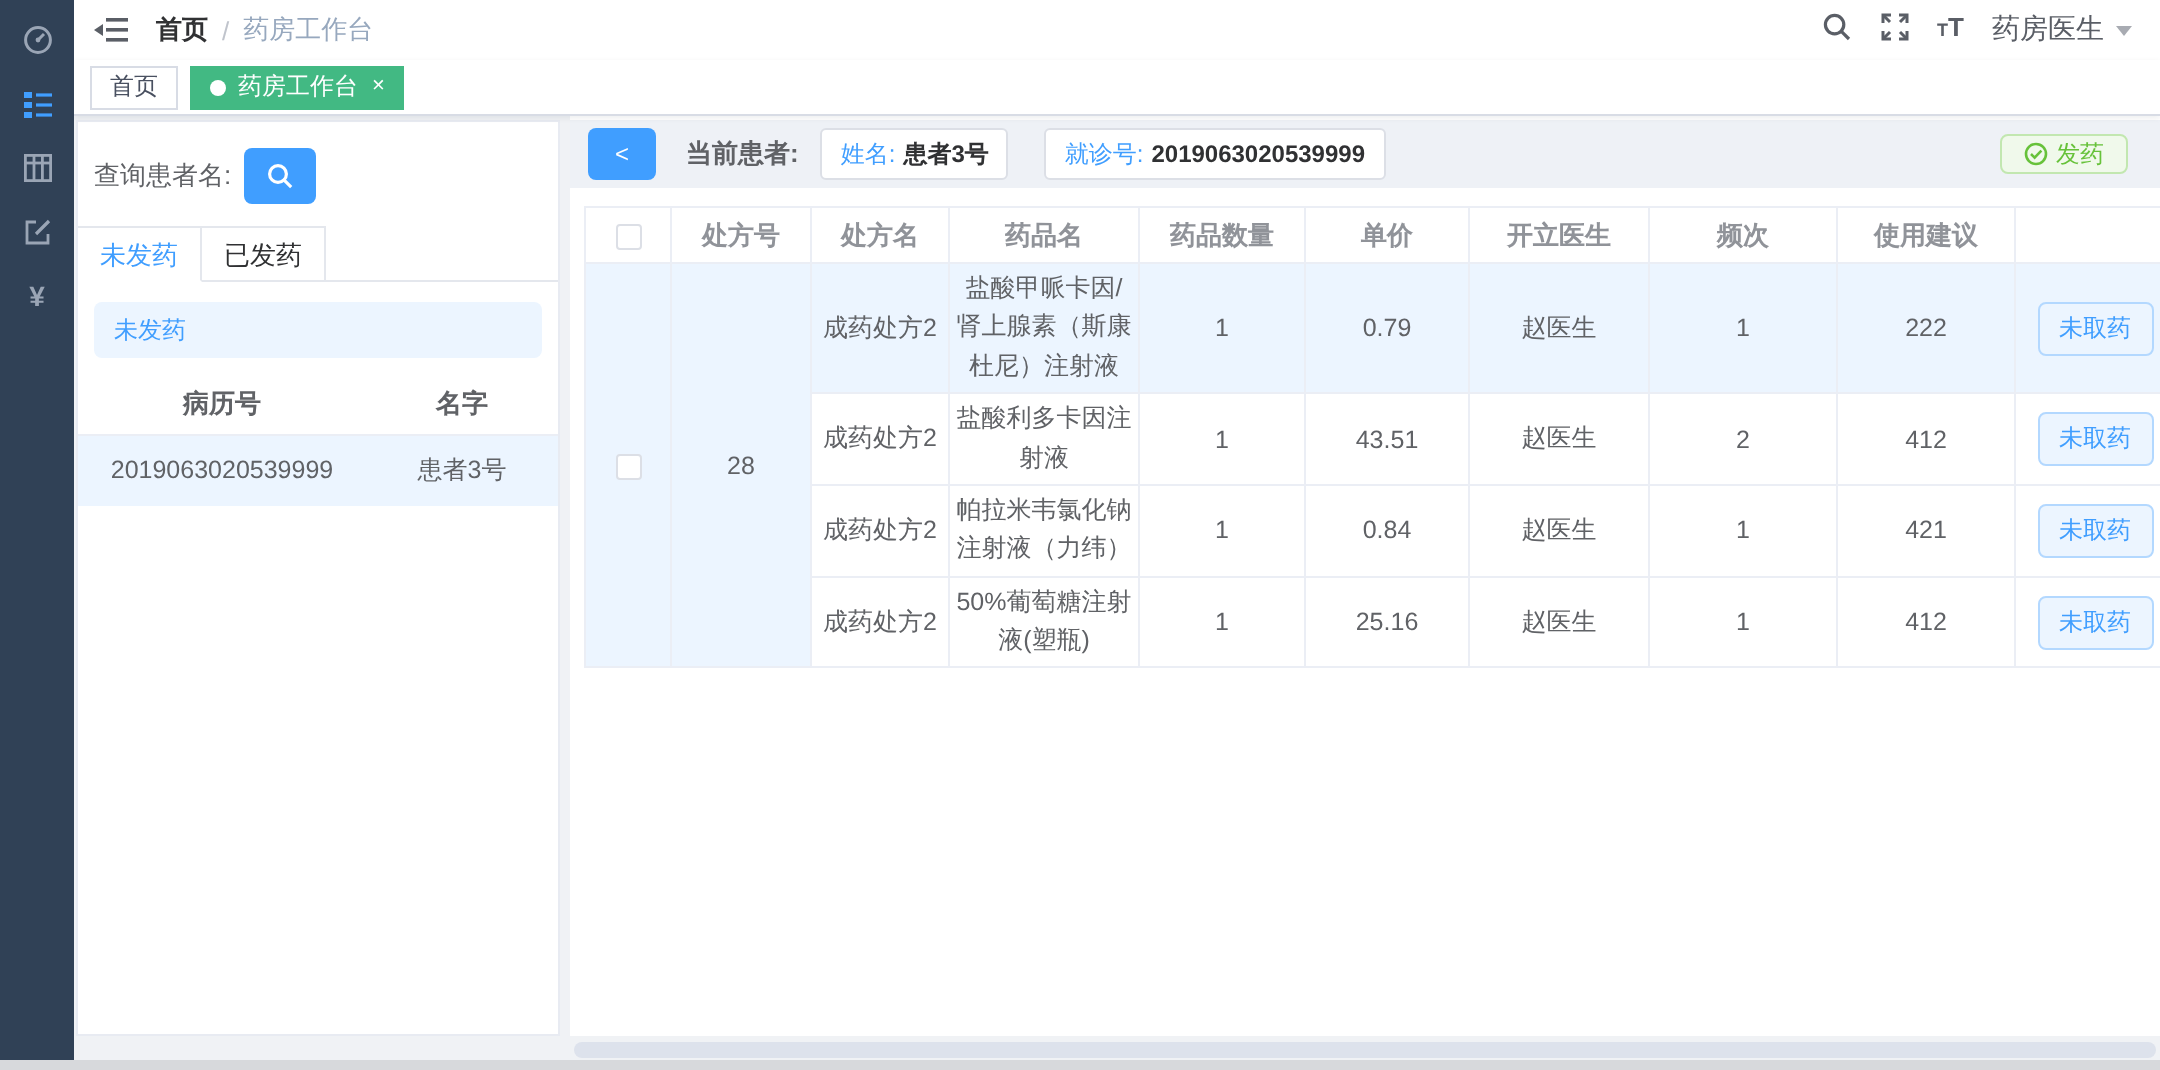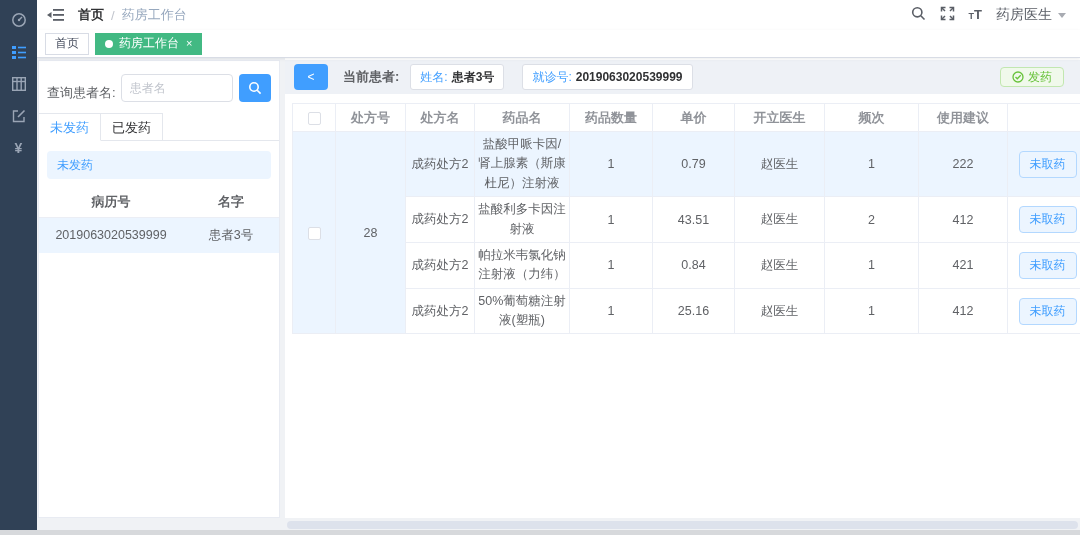--- a/index.html
+++ b/index.html
@@ -33,21 +33,21 @@
 
   
   .tabbar { position:absolute; left:37px; top:30px; width:1043px; height:28px; background:#fff; border-bottom:1px solid #d8dce5; box-shadow:0 1px 3px rgba(0,21,41,.08); display:flex; align-items:center; padding-left:8px; z-index:4; }
   .vtab { height:22px; display:flex; align-items:center; padding:0 9px; border:1px solid #d8dce5; background:#fff; color:#495060; font-size:12px; margin-right:6px; cursor:pointer; }
   .vtab.active { background:#42b983; border-color:#42b983; color:#fff; }
   .vtab .dot { width:8px; height:8px; border-radius:50%; background:#fff; margin-right:6px; }
   .vtab .close { margin-left:7px; font-size:11px; line-height:1; cursor:pointer; }
 
   
   .left-card { position:absolute; left:38px; top:60px; width:242px; height:458px; background:#fff; border:1px solid #e8ebf2; z-index:2; }
-  .search-row { display:flex; align-items:flex-end; padding:13px 8px 11px 8px; }
+  .search-row { display:flex; align-items:center; padding:13px 8px 11px 8px; }
   .search-label { font-size:13px; color:#606266; white-space:nowrap; }
   .search-input { width:112px; height:28px; border:1px solid #dcdfe6; border-radius:4px; margin-left:5px; padding:0 8px; font-size:12px; color:#606266; font-family:inherit; }
   .search-input::placeholder { color:#c0c4cc; }
   .search-btn { width:36px; height:28px; margin-left:6px; background:#409eff; border:none; border-radius:4px; display:flex; align-items:center; justify-content:center; cursor:pointer; }
   .ltabs { display:flex; border-bottom:1px solid #e4e7ed; height:28px; }
   .ltab { width:62px; text-align:center; line-height:27px; font-size:13px; color:#303133; border-top:1px solid #e4e7ed; border-right:1px solid #e4e7ed; cursor:pointer; background:#fff; }
   .ltab.active { color:#409eff; margin-bottom:-1px; border-bottom:1px solid #fff; }
   .lalert { margin:10px 8px 8px 8px; height:28px; line-height:28px; background:#ecf5ff; color:#409eff; font-size:12px; padding:0 10px; border-radius:4px; }
   .ptable { width:100%; border-collapse:collapse; table-layout:fixed; }
   .ptable th { height:30px; font-size:13px; color:#606266; font-weight:700; text-align:center; border-bottom:1px solid #ebeef5; }
@@ -171,21 +171,20 @@
     <span class="vtab active">
       <span class="dot"></span>
       <span>药房工作台</span>
       <span class="close">×</span>
     </span>
   </div>
 
   <section class="left-card">
     <div class="search-row">
       <span class="search-label">查询患者名:</span>
-      <input class="search-input" type="text" placeholder="患者名" style="">
       <button class="search-btn">
         <svg width="14" height="14" viewBox="0 0 14 14">
             <circle cx="6" cy="6" r="4.2" fill="none" stroke="#fff" stroke-width="1.6"></circle>
             <line x1="9.2" y1="9.2" x2="12.6" y2="12.6" stroke="#fff" stroke-width="1.6"></line>
           </svg>
       </button>
     </div>
     <div class="ltabs">
       <span class="ltab active">未发药</span>
       <span class="ltab">已发药</span>

